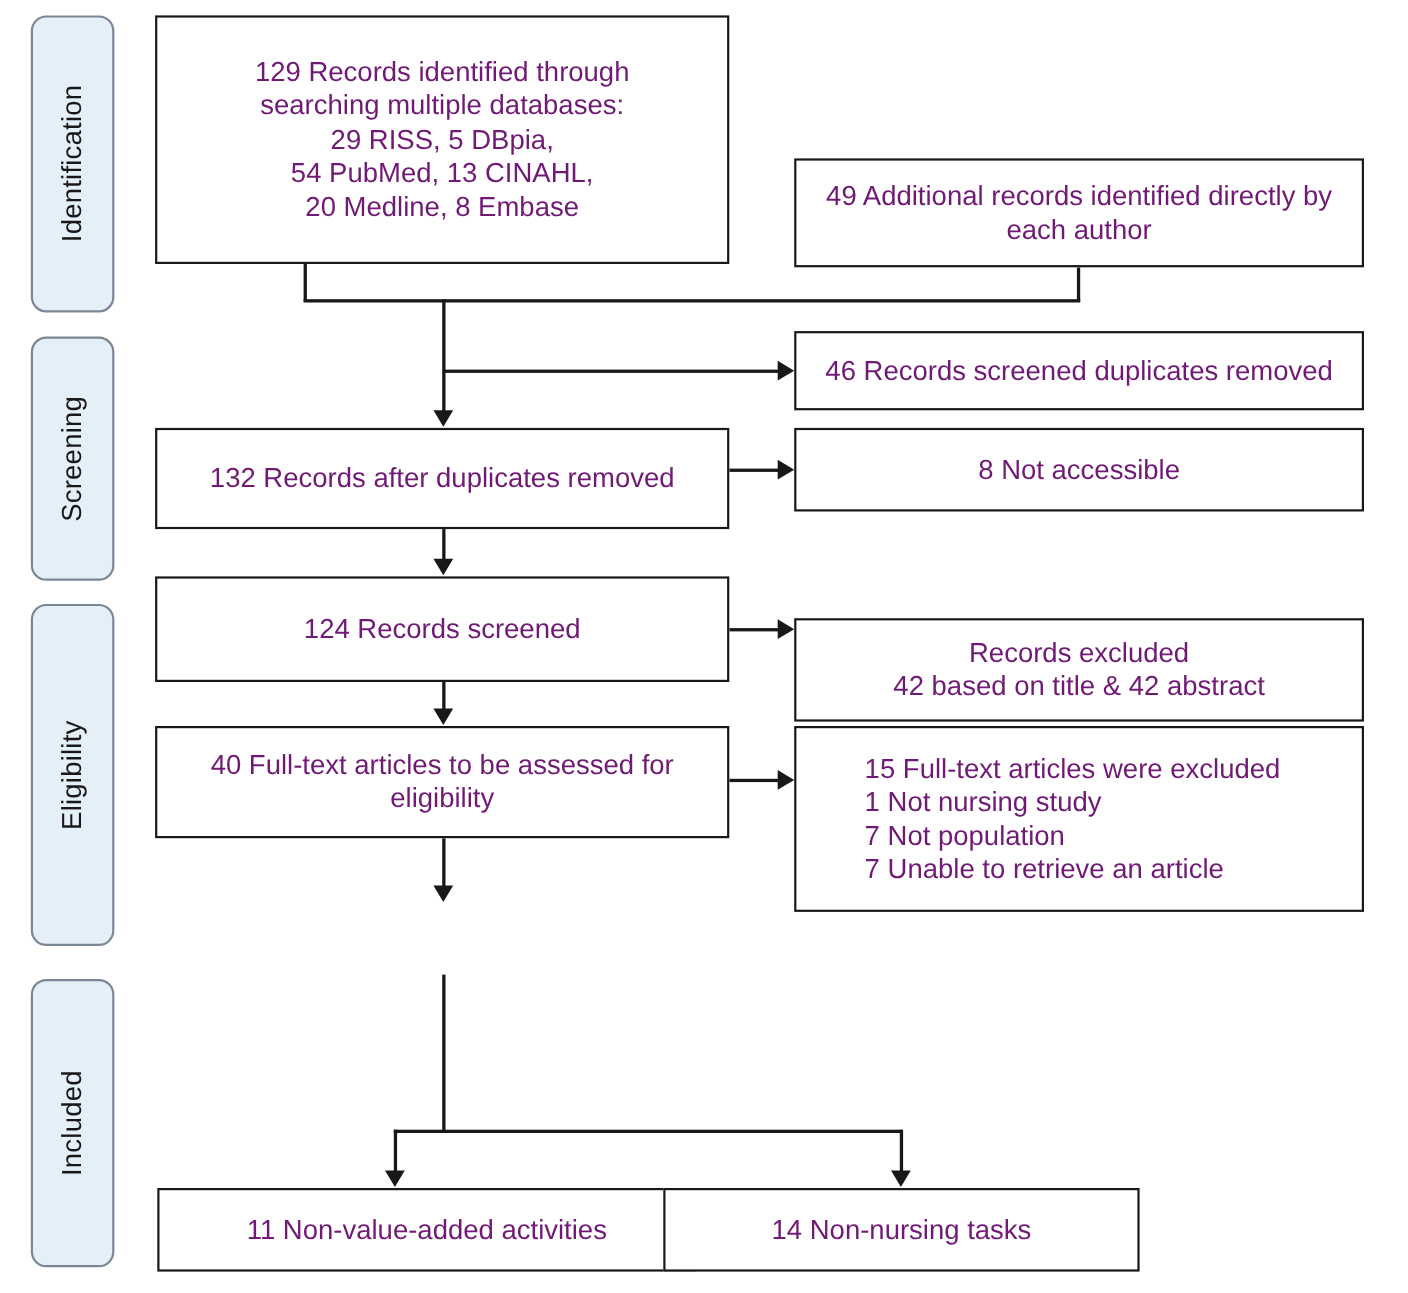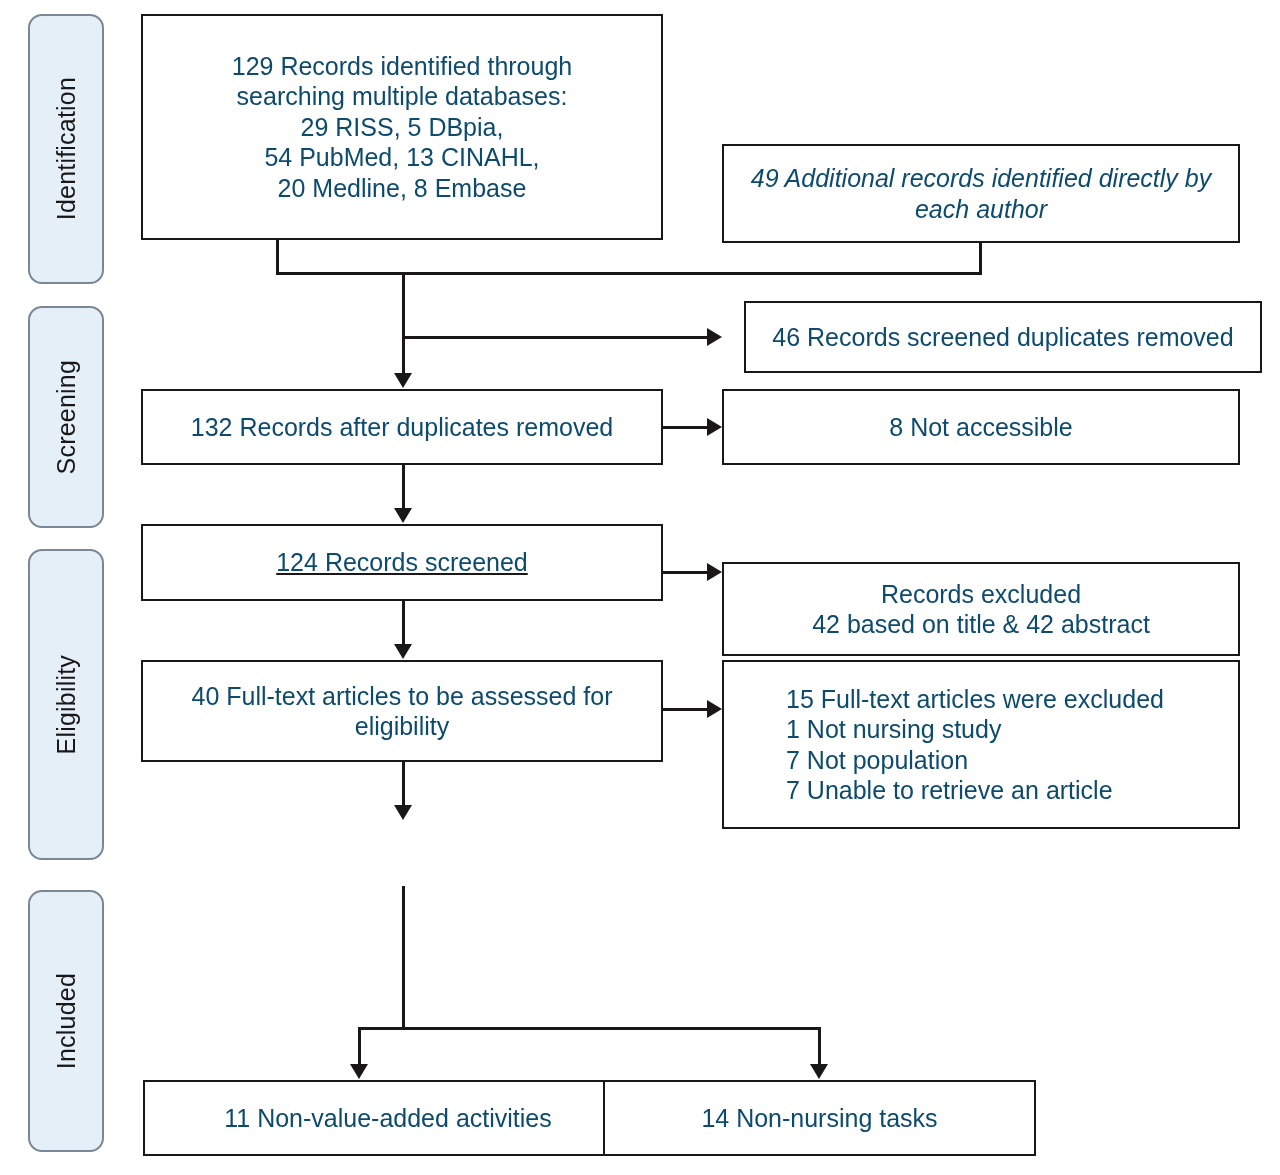--- a/index.html
+++ b/index.html
@@ -43,21 +43,21 @@
     box-sizing:border-box;
     display:flex;
     align-items:center;
     justify-content:center;
     text-align:center;
     padding:4px 10px;
   }
   .box .btext{
     font-size:25px;
     line-height:1.22;
-    color:#0c4a6e;
+    color:#701a75;
     white-space:pre-line;
   }
   .box.left-align .btext{ text-align:left; }
 
   
   .ln{
     position:absolute;
     background:#1a1718;
   }
   .lnh{ height:2.5px; }
@@ -137,38 +137,38 @@
   <div class="arrow-d" style="left:810px; top:1064px;"></div>
 
   <div class="box" style="left:141px; top:14px; width:522px; height:226px;">
     <span class="btext">129 Records identified through
 searching multiple databases:
 29 RISS, 5 DBpia,
 54 PubMed, 13 CINAHL,
 20 Medline, 8 Embase</span>
   </div>
 
-  <div class="box" style="left:722px; top:144px; width:518px; height:99px;font-style:italic;">
+  <div class="box" style="left:722px; top:144px; width:518px; height:99px;">
     <span class="btext">49 Additional records identified directly by
 each author</span>
   </div>
 
-  <div class="box" style="left:722px; top:301px; width:518px; height:72px;margin-left:22px;">
+  <div class="box" style="left:722px; top:301px; width:518px; height:72px;">
     <span class="btext">46  Records screened duplicates removed</span>
   </div>
 
-  <div class="box" style="left:141px; top:389px; width:522px; height:76px;">
+  <div class="box" style="left:141px; top:389px; width:522px; height:92px;">
     <span class="btext">132 Records after duplicates removed</span>
   </div>
 
   <div class="box" style="left:722px; top:389px; width:518px; height:76px;">
     <span class="btext">8 Not accessible</span>
   </div>
 
-  <div class="box" style="left:141px; top:524px; width:522px; height:77px;text-decoration:underline;">
+  <div class="box" style="left:141px; top:524px; width:522px; height:96px;">
     <span class="btext">124 Records screened</span>
   </div>
 
   <div class="box" style="left:722px; top:524px; width:518px; height:94px;margin-top:38px;">
     <span class="btext">Records excluded
 42 based on title &amp; 42 abstract</span>
   </div>
 
   <div class="box" style="left:141px; top:660px; width:522px; height:102px;">
     <span class="btext">40 Full-text articles to be assessed for

